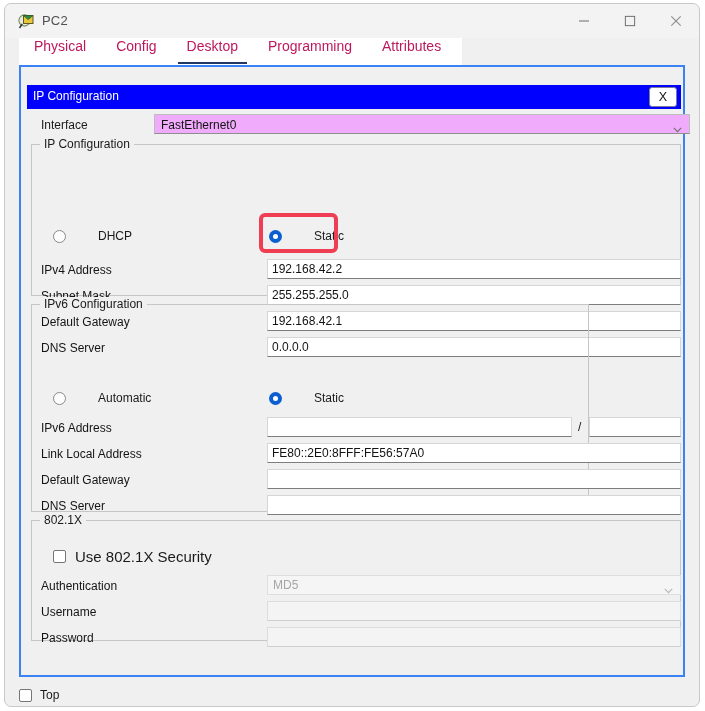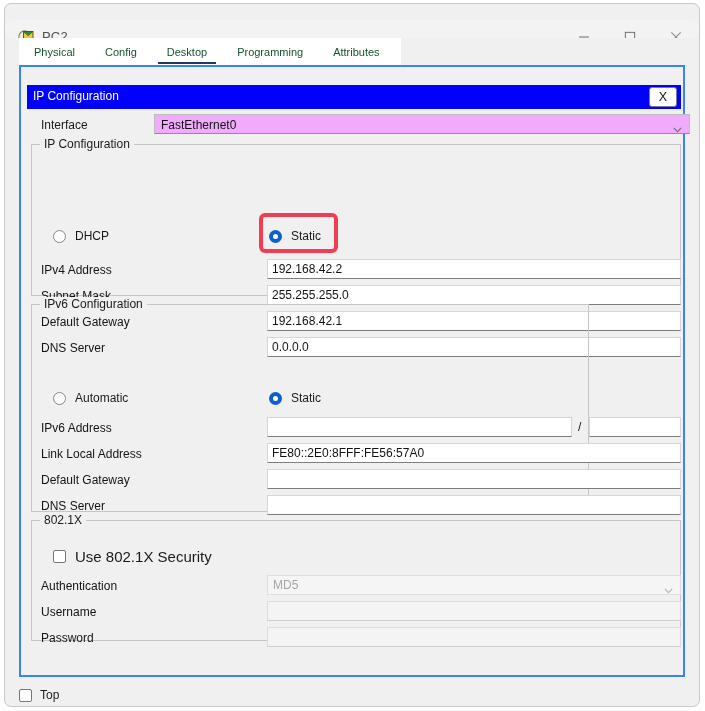--- a/index.html
+++ b/index.html
@@ -25,21 +25,21 @@
     height: 704px;
     background: #f0f0f0;
     border: 1px solid #c8c8c8;
     border-radius: 7px;
     box-sizing: border-box;
   }
 
   
   .titlebar {
     position: absolute;
-    left: 0; top: 16px;
+    left: 0; top: 0;
     width: 100%;
     height: 34px;
     background: #f3f3f3;
     border-top-left-radius: 7px;
     border-top-right-radius: 7px;
     box-sizing: border-box;
   }
   .title-icon {
     position: absolute;
     left: 13px;
@@ -82,24 +82,24 @@
     top: 0;
     height: 27px;
     background: #ffffff;
     display: flex;
     align-items: stretch;
     padding-right: 6px;
   }
   .tab {
     position: relative;
     display: flex;
-    align-items: center;
+    align-items: flex-start;
     padding: 0 15px;
-    font-size: 11px;
-    color: #14532d;
+    font-size: 14px;
+    color: #be185d;
     cursor: default;
     white-space: nowrap;
   }
   .tab.active { font-weight: 400; }
   .tab.active::after {
     content: "";
     position: absolute;
     left: 6px; right: 6px;
     bottom: 1px;
     height: 2.5px;
@@ -198,21 +198,21 @@
     padding: 0 4px;
     font-size: 12px;
     color: #1a1a1a;
     white-space: nowrap;
   }
   #grp-ipv4 { left: 10px; top: 77px;  width: 650px; height: 152px; }
   #grp-ipv6 { left: 10px; top: 237px; width: 558px; height: 208px; }
   #grp-8021x { left: 10px; top: 453px; width: 650px; height: 121px; }
 
   
-  .radio-row { position: absolute; display: flex; align-items: center; cursor: default; }
+  .radio-row { position: absolute; display: flex; align-items: center; cursor: default; gap: 23px; }
   .radio {
     width: 13px; height: 13px;
     border-radius: 50%;
     border: 1px solid #888888;
     background: #fdfdfd;
     box-sizing: border-box;
     position: relative;
     flex: 0 0 auto;
   }
   .radio.checked {

